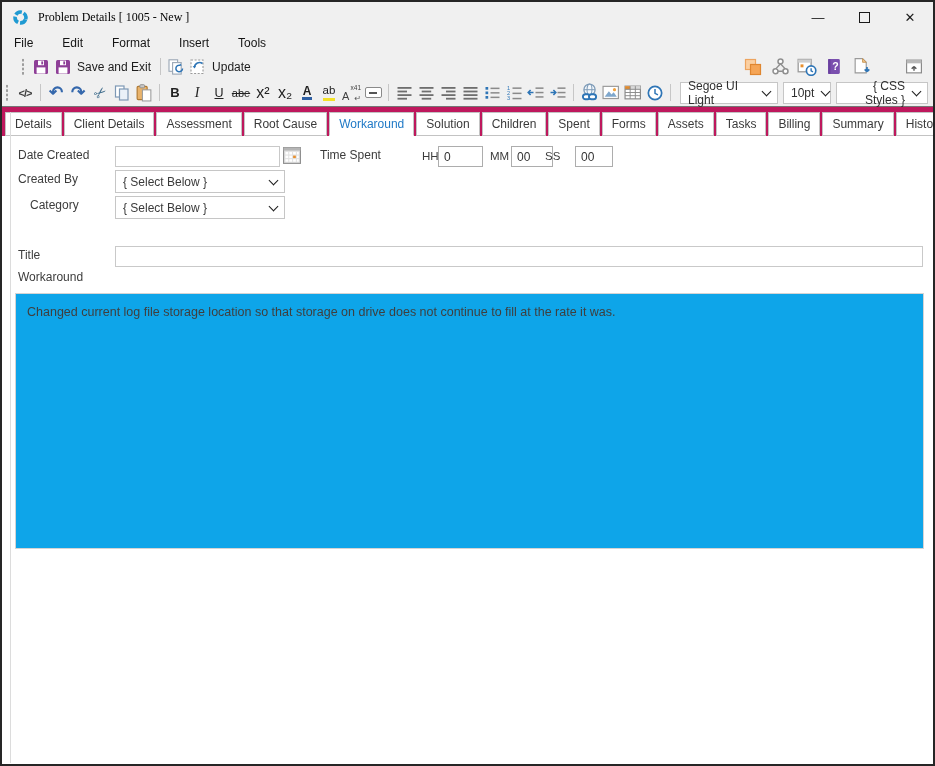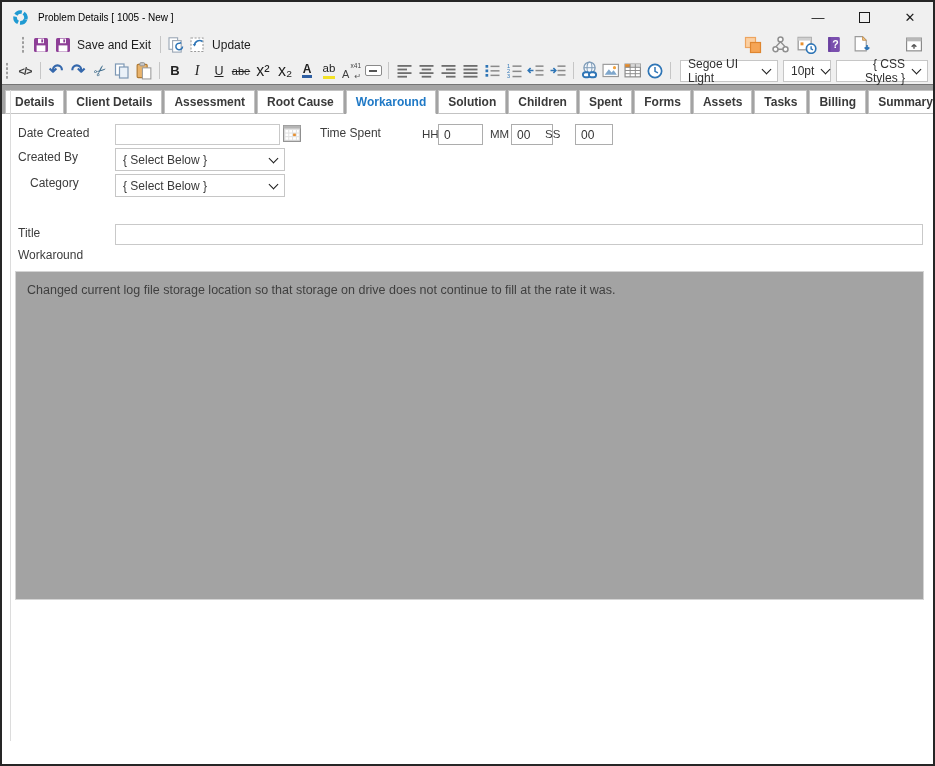--- a/index.html
+++ b/index.html
@@ -2,21 +2,21 @@
 <html><head>
 <meta charset="utf-8">
 <style>
   html,body{margin:0;padding:0;background:#cfcfcf;font-family:"Liberation Sans",sans-serif;}
   .window{width:935px;height:766px;box-sizing:border-box;border:2px solid #262626;background:#fff;position:relative;overflow:hidden;}
 
   
   .chrome{background:#f0f0f0;border-bottom:1px solid #757575;}
   .titlebar{height:30px;display:flex;align-items:center;padding-left:10px;}
   .app-icon{width:17px;height:17px;}
-  .title{font-size:10px;color:#000;margin-left:9px;flex:1;}
+  .title{font-size:12px;color:#000;margin-left:9px;flex:1;font-family:Liberation Serif, serif;}
   .win-controls{display:flex;height:30px;}
   .win-btn{width:46px;display:flex;align-items:center;justify-content:center;color:#1a1a1a;font-size:13px;}
   .max-box{width:9px;height:9px;border:1px solid #1a1a1a;}
 
   .menubar{height:22px;display:flex;align-items:center;padding-left:9px;}
   .menu-item{padding:0 12px 0 3px;margin-right:14px;font-size:12px;color:#141414;}
 
   .toolbar{display:flex;align-items:center;}
   .tb1{height:25px;padding:0 8px 0 2px;margin-left:16px;}
   .tb2{height:25px;padding:1px 4px 1px 2px;}
@@ -44,34 +44,34 @@
   .charmap .cm-sup{position:absolute;right:0;top:0;font-size:6.5px;color:#3f3f3f;}
   .charmap .cm-ret{position:absolute;right:0;bottom:-1px;font-size:8px;color:#555;}
   .g-hr{width:15px;height:9px;border:1px solid #8a8a8a;border-radius:2px;display:flex;align-items:center;justify-content:center;background:#fff;}
   .g-hr i{width:8px;height:2px;background:#555;}
 
   
   .dd{box-sizing:border-box;height:22px;background:#fff;border:1px solid #c6c6c6;display:flex;align-items:center;justify-content:space-between;font-size:12px;color:#2f2f2f;padding:0 7px;margin-left:5px;flex:none;}
   .chev{width:6px;height:6px;border-right:1.8px solid #1c1c1c;border-bottom:1.8px solid #1c1c1c;transform:rotate(45deg);margin:-3px 0 0 8px;flex:none;}
 
   
-  .tabbar{background:#a3a3a3;padding:5px 0 0 3px;display:flex;height:24px;font-weight:bold;}
+  .tabbar{background:#be185d;padding:5px 0 0 3px;display:flex;height:24px;}
   .tab{box-sizing:border-box;height:24px;line-height:22px;border:1px solid #c3c3c3;background:#fff;color:#3a3a3a;font-size:12px;padding:0 9px;margin-right:2px;white-space:nowrap;}
   .tab.active{color:#1f79c6;border-bottom-color:#fff;}
 
   
   .panel{position:relative;background:#fff;height:627px;}
   .panel-vline{position:absolute;left:8px;top:-24px;bottom:0;width:1px;background:#dcdcdc;}
   .f-label{position:absolute;font-size:12px;color:#3c3c3c;white-space:nowrap;}
   .f-label.small{font-size:11.5px;}
   .f-input{position:absolute;box-sizing:border-box;border:1px solid #c9c9c9;background:#fff;font-size:12px;color:#333;padding:0 5px;font-family:inherit;outline:none;}
   .f-input.time{border-color:#adadad;}
   .f-select{position:absolute;box-sizing:border-box;border:1px solid #c6c6c6;background:#fff;display:flex;align-items:center;justify-content:space-between;font-size:12px;color:#3a3a3a;padding:0 7px;}
   .cal-btn{position:absolute;left:281px;top:11px;width:18px;height:18px;padding:0;border:0;background:transparent;}
-  .editor{position:absolute;left:13px;top:157px;width:909px;height:329px;box-sizing:border-box;border:1px solid #d4d4d4;background:#a3a3a3;padding:9px 11px;font-size:12.5px;color:#3f3f3f;line-height:1.45;}
+  .editor{position:absolute;left:13px;top:157px;width:909px;height:256px;box-sizing:border-box;border:1px solid #d4d4d4;background:#0ea5e9;padding:9px 11px;font-size:12.5px;color:#3f3f3f;line-height:1.45;}
 </style>
 </head>
 <body>
 
 <div class="window">
 
   <div class="chrome">
 
     <div class="titlebar">
       <svg class="app-icon" viewBox="0 0 17 17">
@@ -80,20 +80,27 @@
       <span class="title">Problem Details [ 1005 - New ]</span>
       <div class="win-controls">
         <span class="win-btn">—</span>
         <span class="win-btn">
             <span class="max-box"></span>
           </span>
         <span class="win-btn">✕</span>
       </div>
     </div>
 
+    <div class="menubar">
+      <span class="menu-item">File</span>
+      <span class="menu-item">Edit</span>
+      <span class="menu-item">Format</span>
+      <span class="menu-item">Insert</span>
+      <span class="menu-item">Tools</span>
+    </div>
 
     <div class="toolbar tb1">
       <span class="grip"></span>
 
       <span class="tbtn">
         <svg width="18" height="18" viewBox="0 0 18 18">
           <rect x="2" y="2" width="14" height="14" rx="1.5" fill="#8e3f97"></rect>
           <rect x="6" y="2.6" width="6" height="4.6" fill="#fff"></rect>
           <rect x="9.3" y="3.4" width="1.8" height="3" fill="#8e3f97"></rect>
           <rect x="4.6" y="9.4" width="8.8" height="6.2" fill="#fff"></rect>

